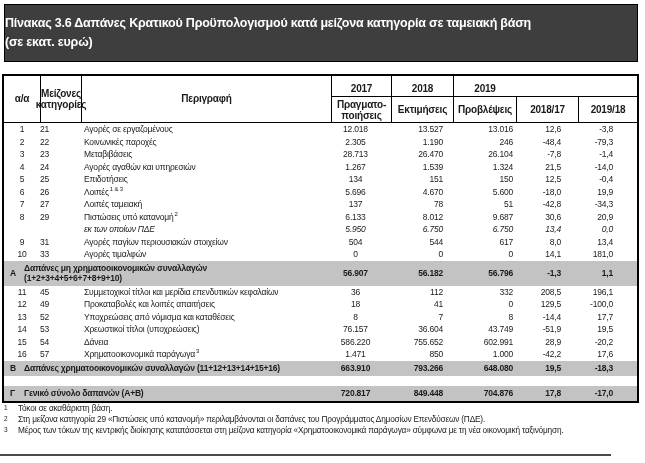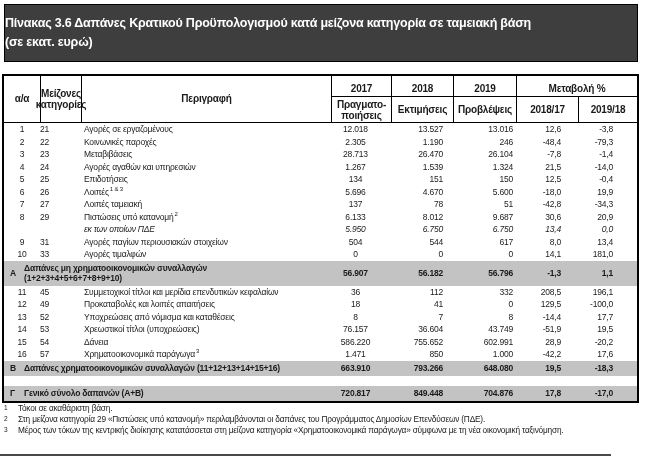--- a/index.html
+++ b/index.html
@@ -82,21 +82,20 @@
 
 <div class="t">
 
   <div class="hdr">
     <div class="hc h-aa">α/α</div>
     <div class="hc h-desc bl">Περιγραφή</div>
     <div class="hc h-cat bl">Μείζονες κατηγορίες</div>
     <div class="hc h-y17 bl">2017</div>
     <div class="hc h-y18 bl">2018</div>
     <div class="hc h-y19 bl">2019</div>
-    <div class="hc h-chg bl">Μεταβολή %</div>
     <div class="hc h-s17 bl bt">Πραγματο-ποιήσεις</div>
     <div class="hc h-s18 bl bt">Εκτιμήσεις</div>
     <div class="hc h-s19 bl bt">Προβλέψεις</div>
     <div class="hc h-d1 bl bt">2018/17</div>
     <div class="hc h-d2 bl bt">2019/18</div>
   </div>
 
   <div class="tr">
       <div class="td c-aa">1</div>
       <div class="td c-cat">21</div>

